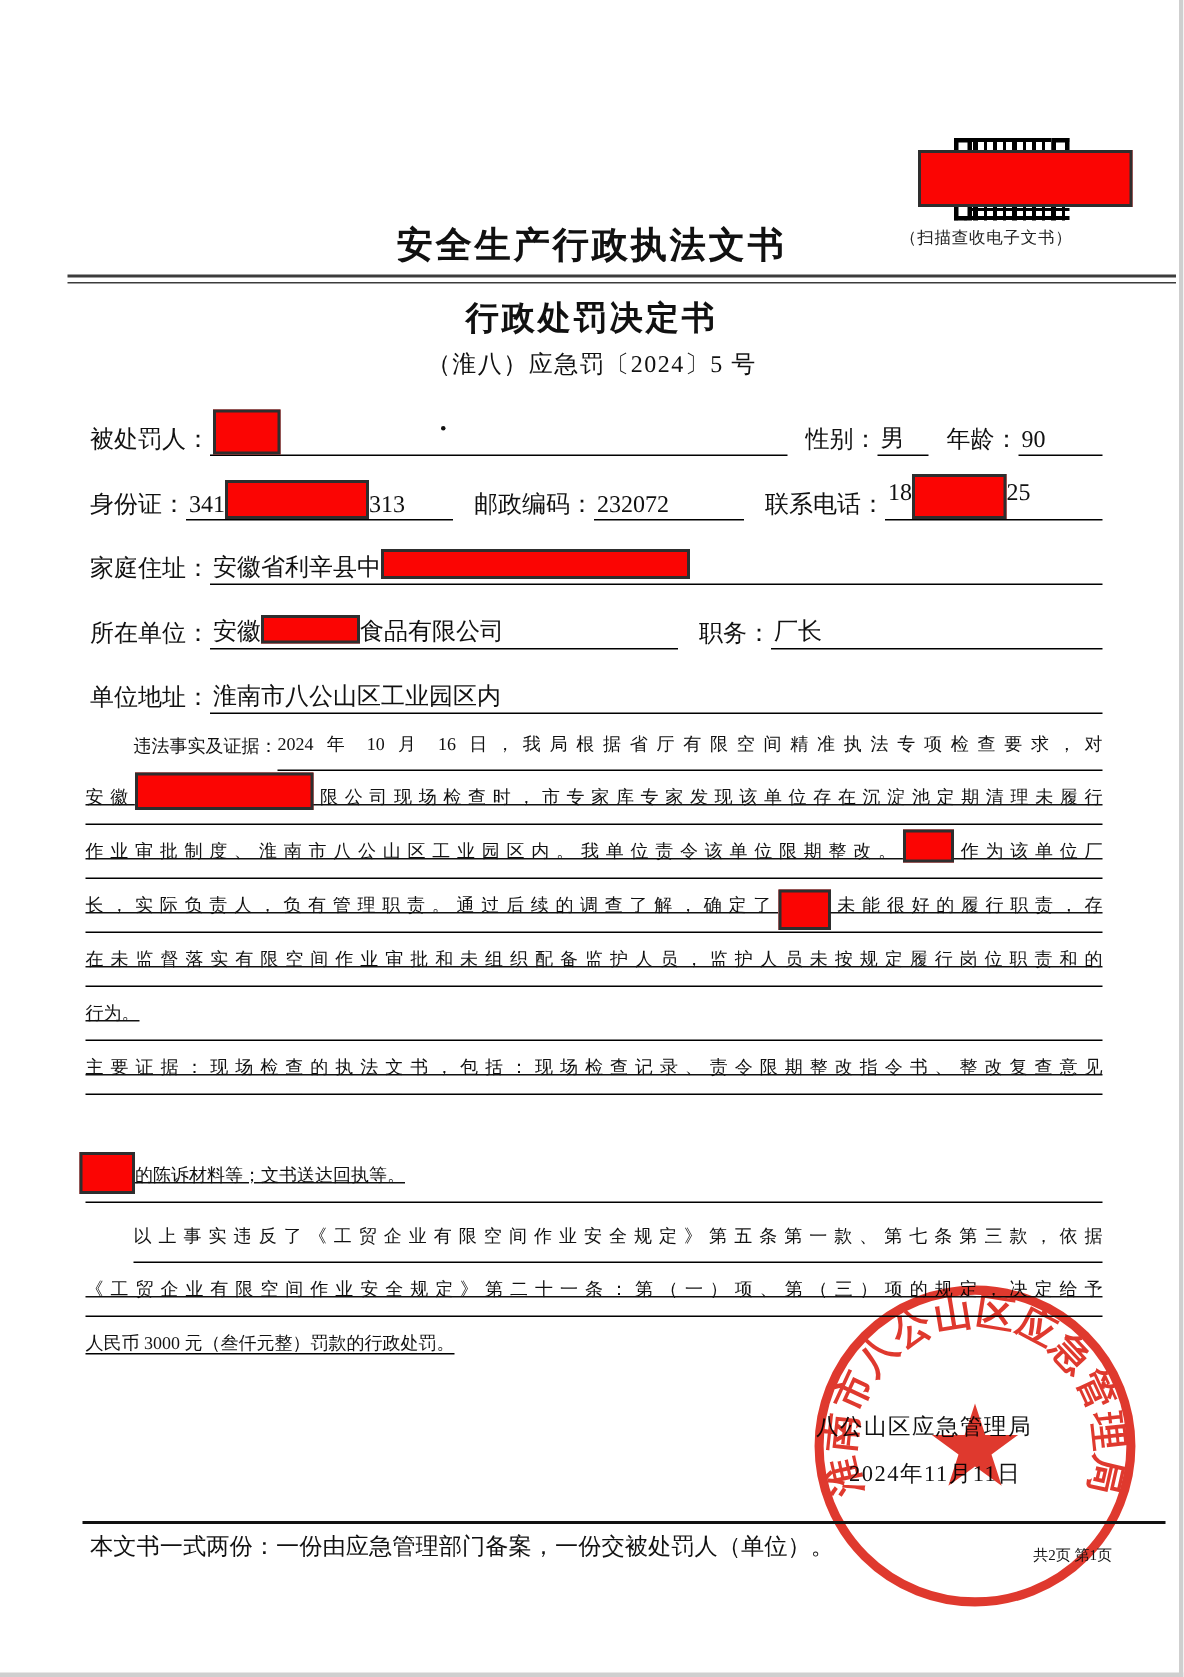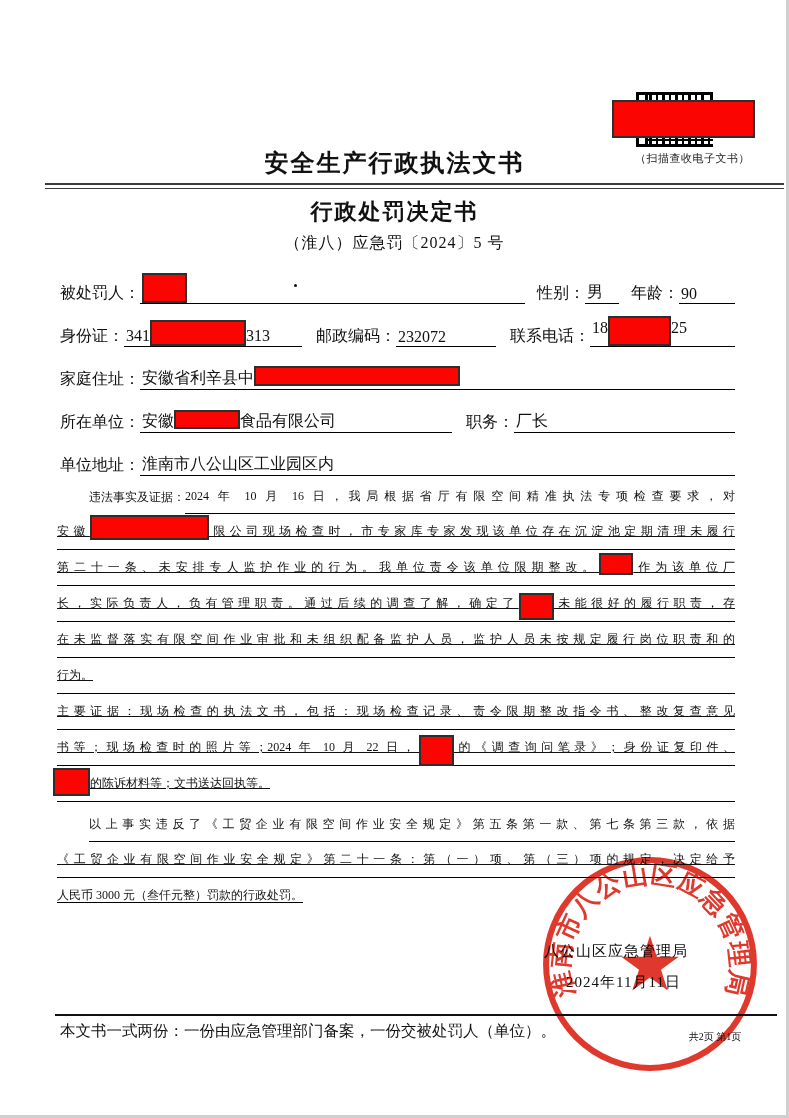--- a/index.html
+++ b/index.html
@@ -9,21 +9,21 @@
           box-shadow: inset -3px 0 0 #cfcfcf, inset 0 -3px 0 #cfcfcf; color:#111; }
 
   
   .qr-block { position:absolute; left:636px; top:92px; width:77px; height:55px;
     background:
       repeating-linear-gradient(90deg, #000 0 3px, transparent 3px 7px, #000 7px 9px, transparent 9px 13px),
       repeating-linear-gradient(0deg, #000 0 3px, #fff 3px 6px, #000 6px 8px, #fff 8px 13px);
   }
   .qr-block .fm { position:absolute; width:12px; height:12px; border:3px solid #000; background:#fff; }
   .fm.tl { left:0; top:0; } .fm.tr { right:0; top:0; } .fm.bl { left:0; bottom:0; }
-  .qr-caption { position:absolute; left:600px; top:151px; width:150px; text-align:right;
+  .qr-caption { position:absolute; left:600px; top:151px; width:150px; text-align:left;
                 font-size:11px; color:#222; letter-spacing:0.5px; }
 
   .org-title { position:absolute; left:0; top:147px; width:100%; text-align:center;
                font-size:24px; font-weight:bold; letter-spacing:2px; }
   .double-rule { position:absolute; left:45px; top:183px; width:739px; height:6px;
                  border-top:2.5px solid #3c3c3c; border-bottom:1.5px solid #3c3c3c; }
   .doc-title { position:absolute; left:0; top:197px; width:100%; text-align:center;
                font-size:22px; font-weight:bold; letter-spacing:2px; }
   .doc-number { position:absolute; left:0; top:233px; width:100%; text-align:center;
                 font-size:16px; letter-spacing:1px; }
@@ -133,32 +133,29 @@
   </div>
 
   <div class="bline flexline" style="top:478px;">
     <span class="indent">违法事实及证据：</span>
       <span class="fill">2024 年 10 月 16 日，我局根据省厅有限空间精准执法专项检查要求，对</span>
   </div>
   <div class="bline u just" style="top:514px;">
     <span>安徽</span><span class="rd rd-p1a"></span><span>限公司现场检查时，市专家库专家发现该单位存在沉淀池定期清理未履行</span>
   </div>
   <div class="bline u just" style="top:550px;">
-    <span>第二十一条、未安排专人监护作业的行为。我单位责令该单位限期整改。</span><span class="rd rd-p1b"></span><span>作为该单位厂</span>
+    <span>作业审批制度、淮南市八公山区工业园区内。我单位责令该单位限期整改。</span><span class="rd rd-p1b"></span><span>作为该单位厂</span>
   </div>
   <div class="bline u just" style="top:586px;">
     <span>长，实际负责人，负有管理职责。通过后续的调查了解，确定了</span><span class="rd rd-p1c"></span><span>未能很好的履行职责，存</span>
   </div>
   <div class="bline u just" style="top:622px;">在未监督落实有限空间作业审批和未组织配备监护人员，监护人员未按规定履行岗位职责和的</div>
   <div class="bline u" style="top:658px;">行为。</div>
 
   <div class="bline u just" style="top:694px;">主要证据：现场检查的执法文书，包括：现场检查记录、责令限期整改指令书、整改复查意见</div>
-  <div class="bline u just" style="top:730px;">
-    <span>书等；现场检查时的照片等；2024 年 10 月 22 日，</span><span class="rd rd-p2a"></span><span>的《调查询问笔录》；身份证复印件、</span>
-  </div>
   <div class="bline u" style="top:766px;">
     <span class="rd rd-p2b"></span><span>的陈诉材料等；文书送达回执等。</span>
   </div>
 
   <div class="bline flexline" style="top:806px;">
     <span class="indent"></span>
       <span class="fill">以上事实违反了《工贸企业有限空间作业安全规定》第五条第一款、第七条第三款，依据</span>
   </div>
   <div class="bline u just" style="top:842px;">《工贸企业有限空间作业安全规定》第二十一条：第（一）项、第（三）项的规定，决定给予</div>
   <div class="bline" style="top:878px;">

